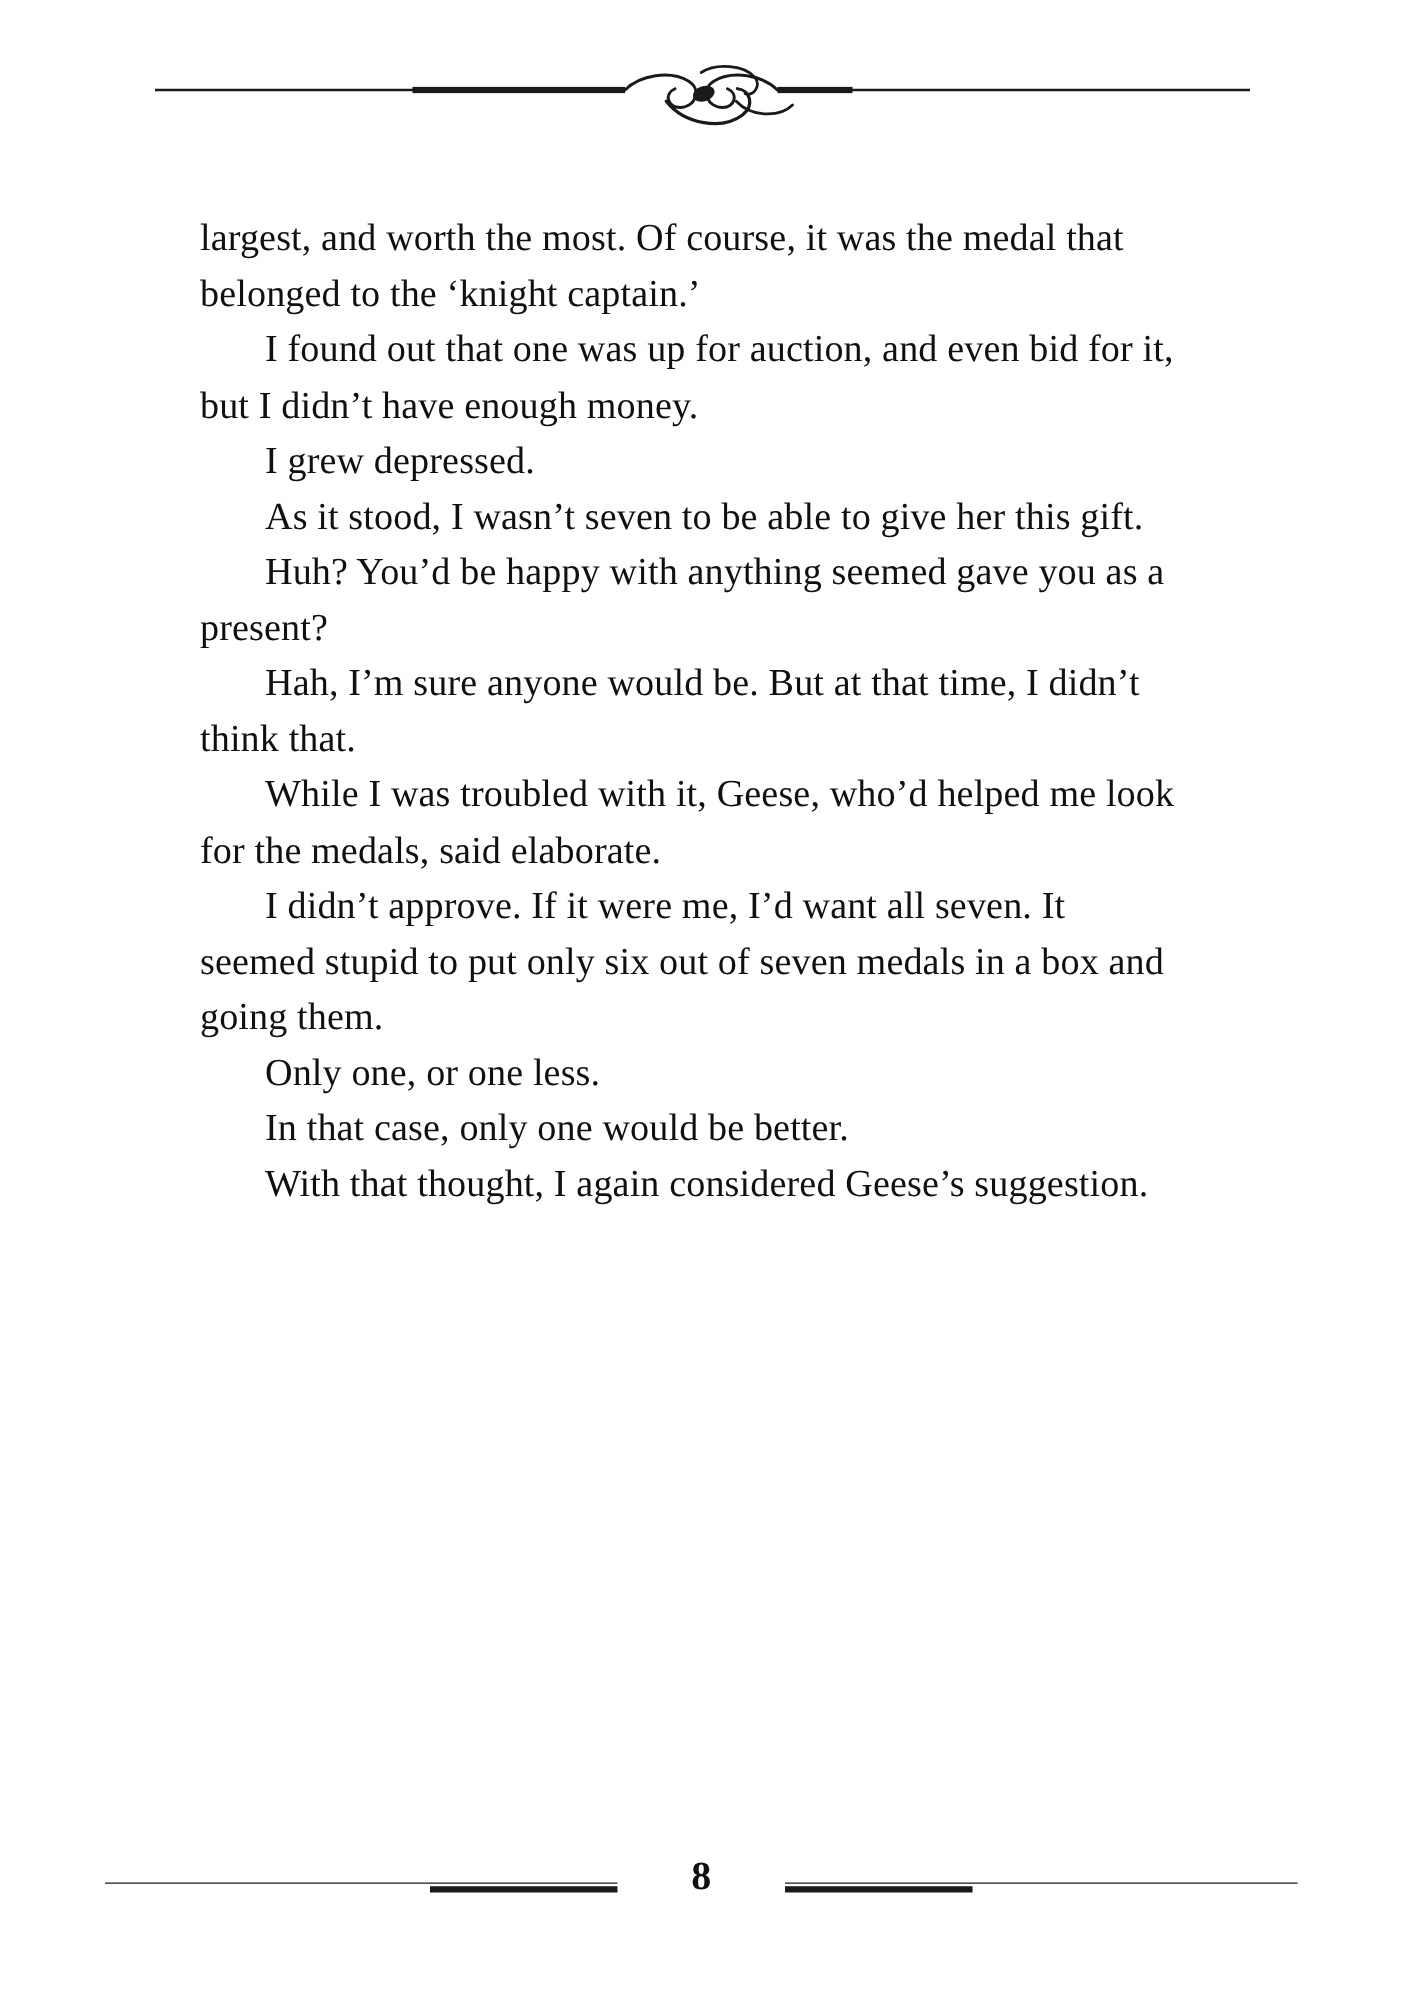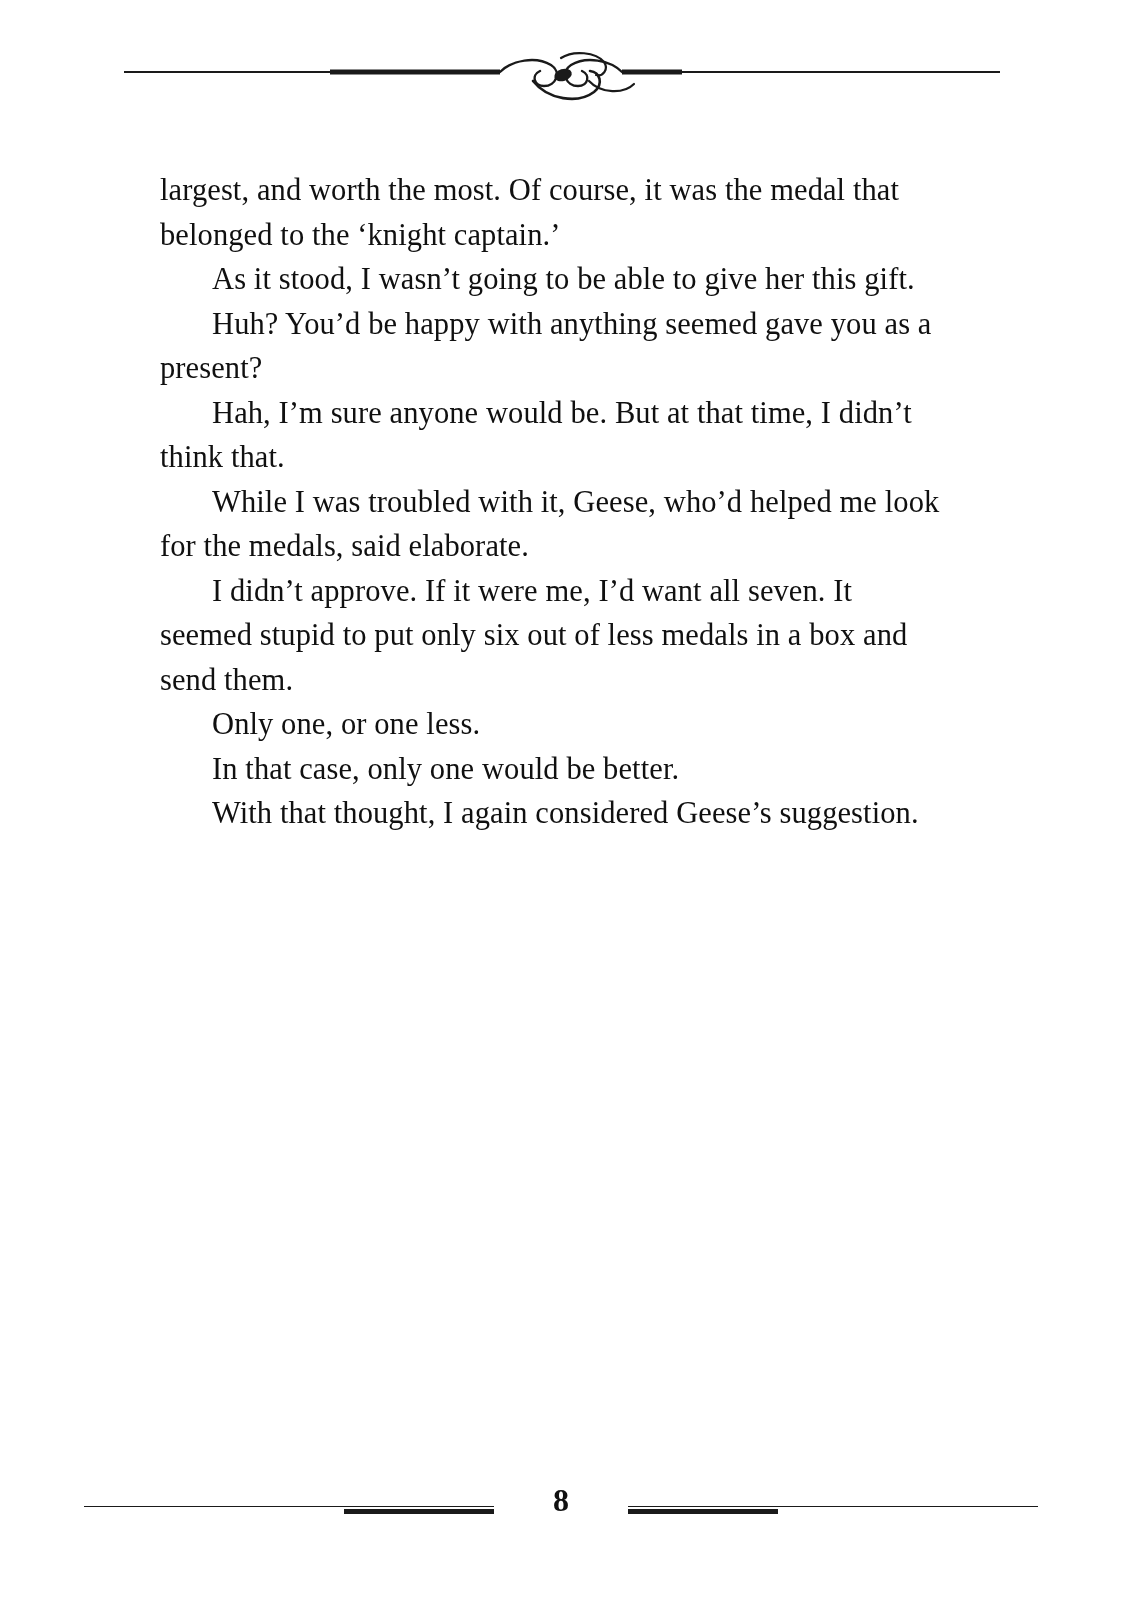--- a/index.html
+++ b/index.html
@@ -106,25 +106,27 @@
       <path d="M622 24 C 610 12, 586 8, 571 17 C 560 24, 566 38, 578 38 C 588 38, 591 27, 582 23" fill="none" stroke="#1a1a1a" stroke-width="2.4" stroke-linecap="round"></path>
       <path d="M533 33 C 548 52, 578 56, 594 44 C 604 36, 600 24, 590 23" fill="none" stroke="#1a1a1a" stroke-width="2.6" stroke-linecap="round"></path>
       <path d="M589 33 C 601 46, 624 46, 634 36" fill="none" stroke="#1a1a1a" stroke-width="2.2" stroke-linecap="round"></path>
       <path d="M561 10 C 573 2, 596 4, 604 14 C 609 21, 603 29, 596 27" fill="none" stroke="#1a1a1a" stroke-width="2.2" stroke-linecap="round"></path>
       <ellipse cx="563" cy="27" rx="9" ry="6" fill="#1a1a1a" transform="rotate(-18 563 27)"></ellipse>
     </svg>
   </div>
 
   <div class="body-text">
     <p class="no-indent">largest, and worth the most. Of course, it was the medal that belonged to the ‘knight captain.’</p>
-    <p class="indent">As it stood, I wasn’t going to be able to give her this gift.</p>
+    <p class="indent">I found out that one was up for auction, and even bid for it, but I didn’t have enough money.</p>
+    <p class="indent">I grew depressed.</p>
+    <p class="indent">As it stood, I wasn’t seven to be able to give her this gift.</p>
     <p class="indent">Huh? You’d be happy with anything seemed gave you as a present?</p>
     <p class="indent">Hah, I’m sure anyone would be. But at that time, I didn’t think that.</p>
     <p class="indent">While I was troubled with it, Geese, who’d helped me look for the medals, said elaborate.</p>
-    <p class="indent">I didn’t approve. If it were me, I’d want all seven. It seemed stupid to put only six out of less medals in a box and send them.</p>
+    <p class="indent">I didn’t approve. If it were me, I’d want all seven. It seemed stupid to put only six out of seven medals in a box and going them.</p>
     <p class="indent">Only one, or one less.</p>
     <p class="indent">In that case, only one would be better.</p>
     <p class="indent">With that thought, I again considered Geese’s suggestion.</p>
   </div>
 
   <div class="footer">
     <div class="footer-rule-left">
       <div class="rule-thin"></div>
       <div class="rule-thick"></div>
     </div>

